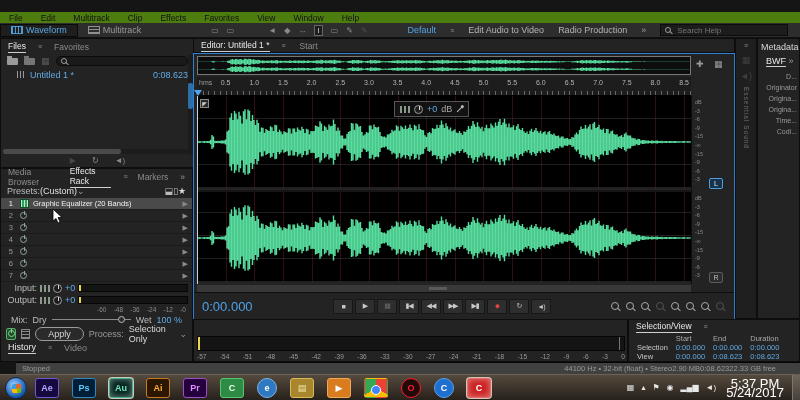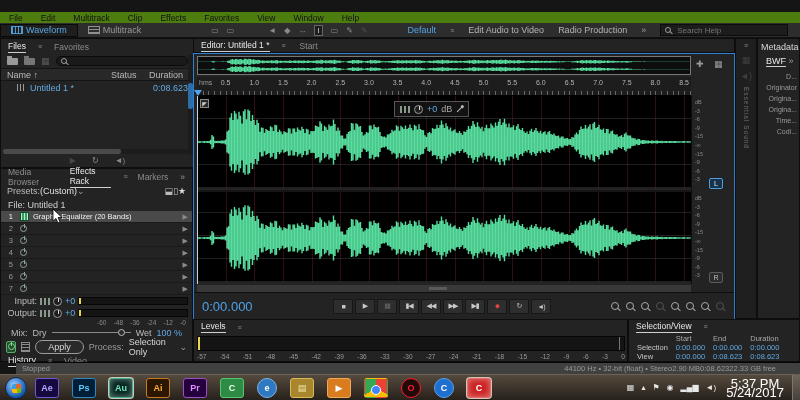--- a/index.html
+++ b/index.html
@@ -273,25 +273,20 @@
       <span class="ptab">Favorites</span>
     </div>
     <div id="files-tools">
       <span class="fold"></span>
       <span class="fold" style="opacity:.7"></span>
       <span class="dimico">▦</span>
       <span id="files-search">
         <span class="mag"></span>
       </span>
     </div>
-    <div id="files-cols">
-      <span style="width:104px;"><span>Name</span> ↑</span>
-      <span style="width:38px;">Status</span>
-      <span>Duration</span>
-    </div>
     <div id="files-row">
       <span class="wave-mini"></span>
       <span class="blue">Untitled 1 *</span>
       <span class="blue" style="margin-left:auto;">0:08.623</span>
     </div>
     <div id="files-vscroll">
         <span class="thumb"></span>
       </div>
     <div id="files-hscroll">
         <span class="thumb" style="display:block;"></span>
@@ -312,21 +307,20 @@
       <span class="chev" style="margin-left:auto;">»</span>
     </div>
     <div id="fx-presets">
       <span>Presets:</span>
       <span style="color:#e0e0e0;">(Custom)</span>
       <span class="chev">⌄</span>
       <span style="margin-left:auto;">⬓</span>
       <span>▯</span>
       <span style="color:#d8d8d8;">★</span>
     </div>
-    <div id="fx-file">File: Untitled 1</div>
     <div id="fx-slots">
         <div class="slot sel">
           <span class="num">1</span>
           <span class="fxchip"></span>
           <span style="font-size: 7.5px;">Graphic Equalizer (20 Bands)</span>
           <span class="arrow">▶</span>
         </div>
         <div class="slot">
           <span class="num">2</span>
           <span class="pwr" style="margin-left: 3px;"></span>
@@ -525,24 +519,20 @@
           <span class="zoomico dim"></span>
           <span class="zoomico"></span>
           <span class="zoomico"></span>
           <span class="zoomico"></span>
           <span class="zoomico dim"></span>
         </span>
     </div>
   </div>
 
   <div class="abs panel" id="levels">
-    <div class="tabrow" style="height:14px;">
-      <span class="ptab active">Levels</span>
-      <span class="menu-ico">≡</span>
-    </div>
     <div id="levels-meter"></div>
     <div id="levels-scale">
         <span>-57</span>
         <span>-54</span>
         <span>-51</span>
         <span>-48</span>
         <span>-45</span>
         <span>-42</span>
         <span>-39</span>
         <span>-36</span>

